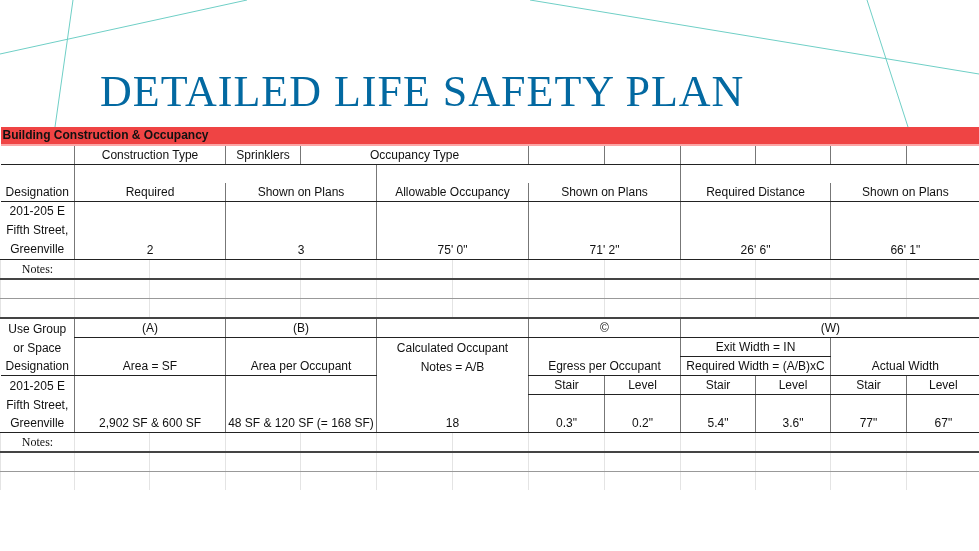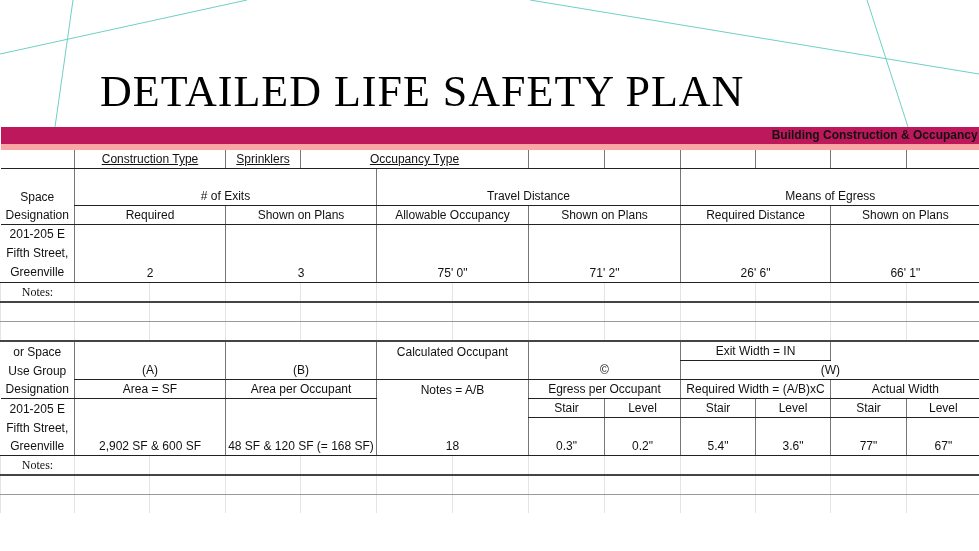--- a/index.html
+++ b/index.html
@@ -1,27 +1,27 @@
 <!DOCTYPE html>
 <html><head>
 <meta charset="utf-8">
 <style>
   html, body { margin:0; padding:0; }
   body { width:979px; height:551px; overflow:hidden; background:#ffffff; position:relative;
          font-family:"Liberation Sans", "DejaVu Sans", sans-serif; color:#111; }
   .deco { position:absolute; left:0; top:0; width:979px; height:551px; pointer-events:none; }
   .title { position:absolute; left:100px; top:70px; font-family:"Liberation Serif","DejaVu Serif",serif;
-           font-size:44px; letter-spacing:1px; color:#000000; line-height:1; white-space:nowrap; }
+           font-size:44px; letter-spacing:1px; color:#0369a1; line-height:1; white-space:nowrap; }
   .sheet { position:absolute; left:0; top:127px; width:979px; }
   table { border-collapse:collapse; table-layout:fixed; width:979px; font-size:12px; }
   td { padding:0 2px; text-align:center; vertical-align:bottom; white-space:nowrap; overflow:hidden;
        border-left:1px solid #d8d8d8; height:18px; line-height:18px; }
   td:first-child { border-left:none; }
-  tr.band td { background:#be185d; text-align:right; font-weight:bold; border-left:none; height:17px; line-height:17px; }
-  .bt { border-top:6px solid #fca5a5;text-decoration:underline; }
+  tr.band td { background:#ef4444; text-align:left; font-weight:bold; border-left:none; height:17px; line-height:17px; }
+  .bt { border-top:2px solid #fca5a5; }
   .bb { border-bottom:1px solid #222; }
   .bl { border-left:1px solid #777 !important; }
   .b2 { border-bottom:2px solid #444;font-family:Liberation Serif, serif; }
   .grid td { border-left:1px solid #e4e4e4; }
 </style>
 </head>
 <body>
 
 <svg class="deco" viewBox="0 0 979 551">
   <line x1="73" y1="0" x2="55" y2="127" stroke="#6fcfc6" stroke-width="1"></line>
@@ -65,26 +65,20 @@
           <td class="bt bb bl"></td>
     <td class="bt bb bl"></td>
           <td class="bt bb bl"></td>
   </tr>
 
   <tr>
     <td></td>
     <td class="bl" colspan="4"></td>
     <td class="bl" colspan="4"></td>
     <td class="bl" colspan="4"></td>
-  </tr>
-  <tr>
-    <td>Space</td>
-    <td class="bl bb" colspan="4"># of Exits</td>
-    <td class="bl bb" colspan="4">Travel Distance</td>
-    <td class="bl bb" colspan="4">Means of Egress</td>
   </tr>
   <tr>
     <td class="bb">Designation</td>
     <td class="bl bb" colspan="2">Required</td>
     <td class="bl bb" colspan="2">Shown on Plans</td>
     <td class="bl bb" colspan="2">Allowable Occupancy</td>
     <td class="bl bb" colspan="2">Shown on Plans</td>
     <td class="bl bb" colspan="2">Required Distance</td>
     <td class="bl bb" colspan="2">Shown on Plans</td>
   </tr>
@@ -141,35 +135,35 @@
     <td class="b2"></td>
           <td class="b2"></td>
           <td class="b2"></td>
     <td class="b2"></td>
           <td class="b2"></td>
           <td class="b2"></td>
     <td class="b2"></td>
   </tr>
 
   <tr>
-    <td>or Space</td>
-    <td class="bl" colspan="2"></td>
-    <td class="bl" colspan="2"></td>
-    <td class="bl" colspan="2">Calculated Occupant</td>
-    <td class="bl" colspan="2"></td>
-    <td class="bl bb" colspan="2">Exit Width = IN</td>
-    <td class="bl" colspan="2"></td>
-  </tr>
-  <tr>
     <td>Use Group</td>
     <td class="bl bb" colspan="2">(A)</td>
     <td class="bl bb" colspan="2">(B)</td>
     <td class="bl bb" colspan="2"></td>
     <td class="bl bb" colspan="2">©</td>
     <td class="bl bb" colspan="4">(W)</td>
+  </tr>
+  <tr>
+    <td>or Space</td>
+    <td class="bl" colspan="2"></td>
+    <td class="bl" colspan="2"></td>
+    <td class="bl" colspan="2">Calculated Occupant</td>
+    <td class="bl" colspan="2"></td>
+    <td class="bl bb" colspan="2">Exit Width = IN</td>
+    <td class="bl" colspan="2"></td>
   </tr>
   <tr>
     <td class="bb">Designation</td>
     <td class="bl bb" colspan="2">Area = SF</td>
     <td class="bl bb" colspan="2">Area per Occupant</td>
     <td class="bl" colspan="2">Notes = A/B</td>
     <td class="bl bb" colspan="2">Egress per Occupant</td>
     <td class="bl bb" colspan="2">Required Width = (A/B)xC</td>
     <td class="bl bb" colspan="2">Actual Width</td>
   </tr>

